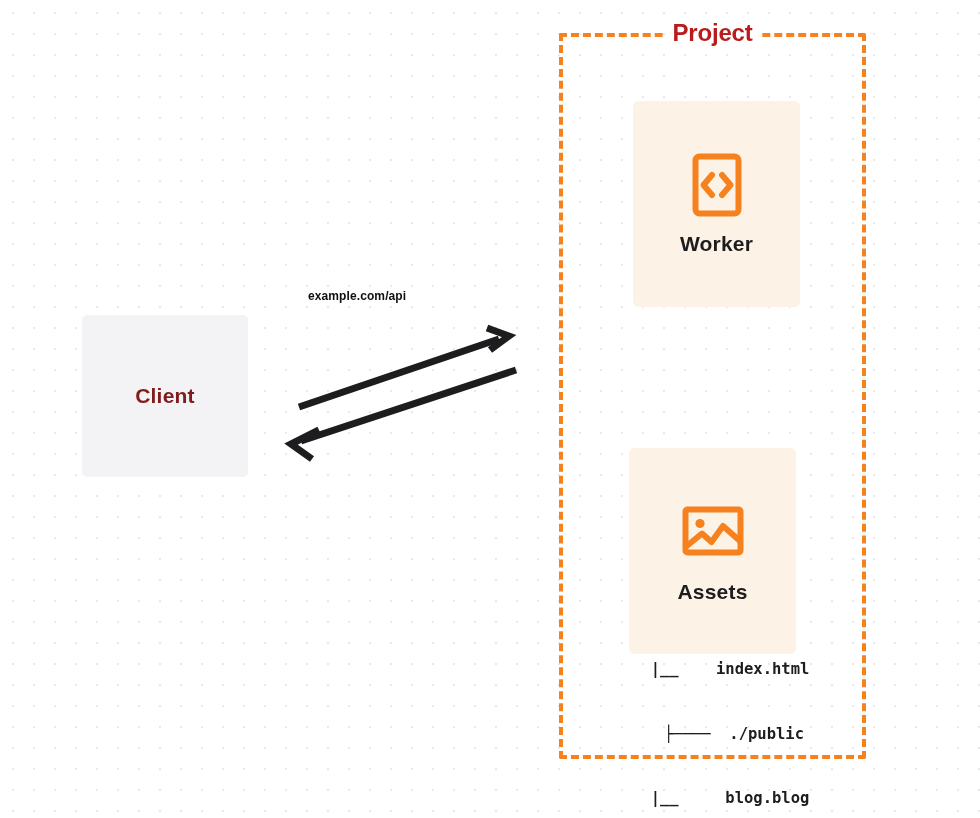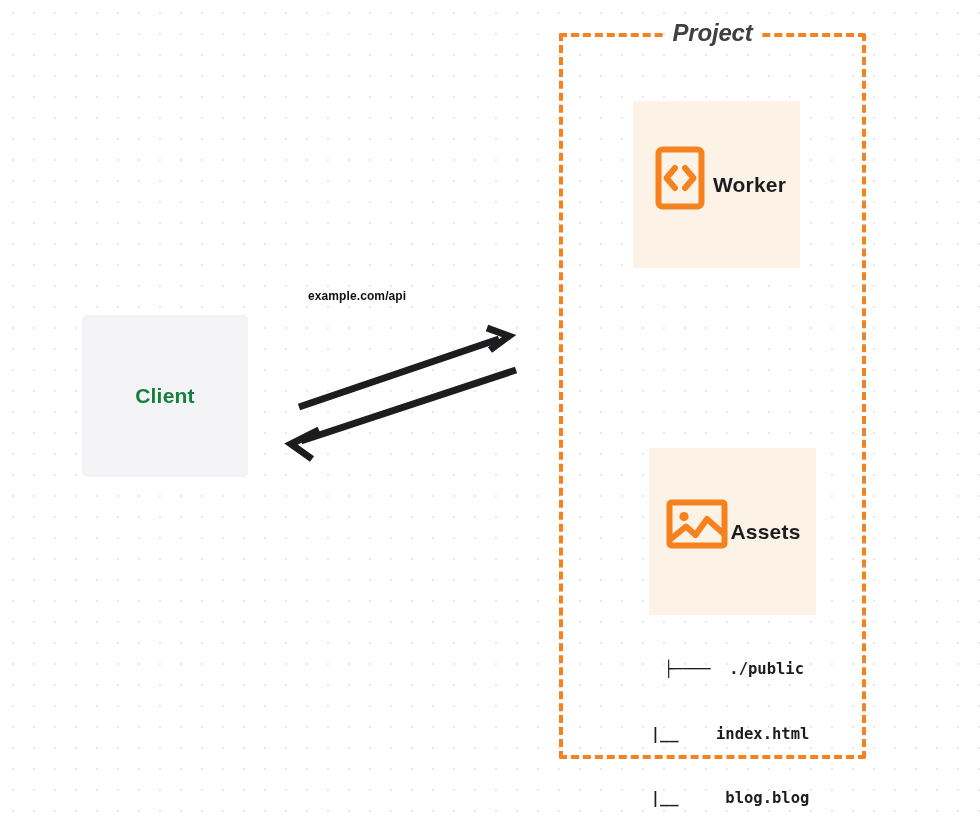--- a/index.html
+++ b/index.html
@@ -35,21 +35,21 @@
     height: 162px;
     background: #f3f3f5;
     border-radius: 5px;
     display: flex;
     align-items: center;
     justify-content: center;
   }
   .client-label {
     font-size: 21px;
     font-weight: bold;
-    color: #15803d;
+    color: #7f1d1d;
     letter-spacing: 0.2px;
   }
 
   
   .project-container {
     position: absolute;
     left: 559px;
     top: 33px;
     width: 307px;
     height: 726px;
@@ -59,39 +59,39 @@
   }
   .project-title {
     position: absolute;
     left: 50%;
     top: -18px;
     transform: translateX(-50%);
     background: #ffffff;
     padding: 0 8px;
     font-size: 24px;
     font-weight: bold;
-    color: #404040;
+    color: #b91c1c;
     white-space: nowrap;
     letter-spacing: -0.2px;
-    font-style: italic;
   }
 
   
   .service-card {
     position: absolute;
     width: 167px;
-    height: 167px;
+    height: 206px;
     background: #fdf2e6;
-    border-radius: 0;
+    border-radius: 6px;
     display: flex;
+    flex-direction: column;
     align-items: center;
     justify-content: center;
   }
   .card-worker { left: 633px; top: 101px; }
-  .card-assets { left: 649px; top: 448px; }
+  .card-assets { left: 629px; top: 448px; }
 
   .service-icon {
     width: 66px;
     height: 66px;
     margin-bottom: 14px;
     display: block;
   }
   .card-assets .service-icon { margin-bottom: 16px; }
 
   .service-label {
@@ -177,19 +177,19 @@
   <div class="service-card card-assets">
     <svg class="service-icon" viewBox="0 0 66 66" xmlns="http://www.w3.org/2000/svg">
       <rect x="5.5" y="11.5" width="55" height="43" rx="2" ry="2" fill="none" stroke="#f6821f" stroke-width="6"></rect>
       <circle cx="20" cy="25.5" r="4.6" fill="#f6821f"></circle>
       <polyline points="8,47 22,35.5 31.5,44 43,28 60,43" fill="none" stroke="#f6821f" stroke-width="6" stroke-linecap="round" stroke-linejoin="round"></polyline>
     </svg>
     <span class="service-label">Assets</span>
   </div>
 
   <div class="file-tree">
+    <span class="file-tree-row">     |__    index.html</span>
     <span class="file-tree-row">├────  ./public</span>
-    <span class="file-tree-row">     |__    index.html</span>
     <span class="file-tree-row">     |__     blog.blog</span>
     
   </div>
 
 </div>
 
 </body></html>

